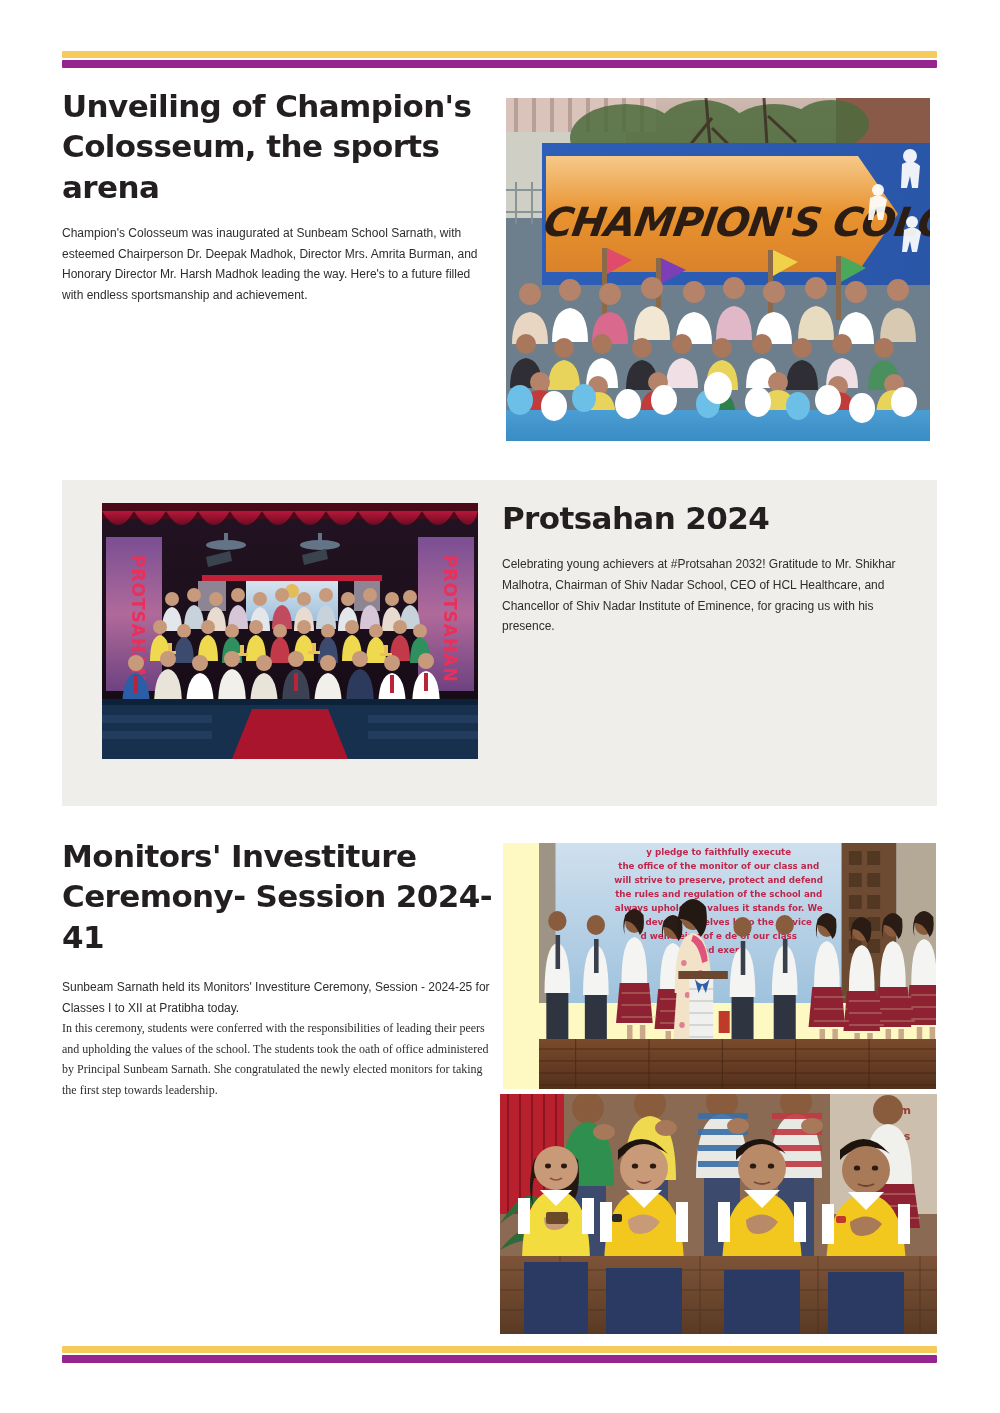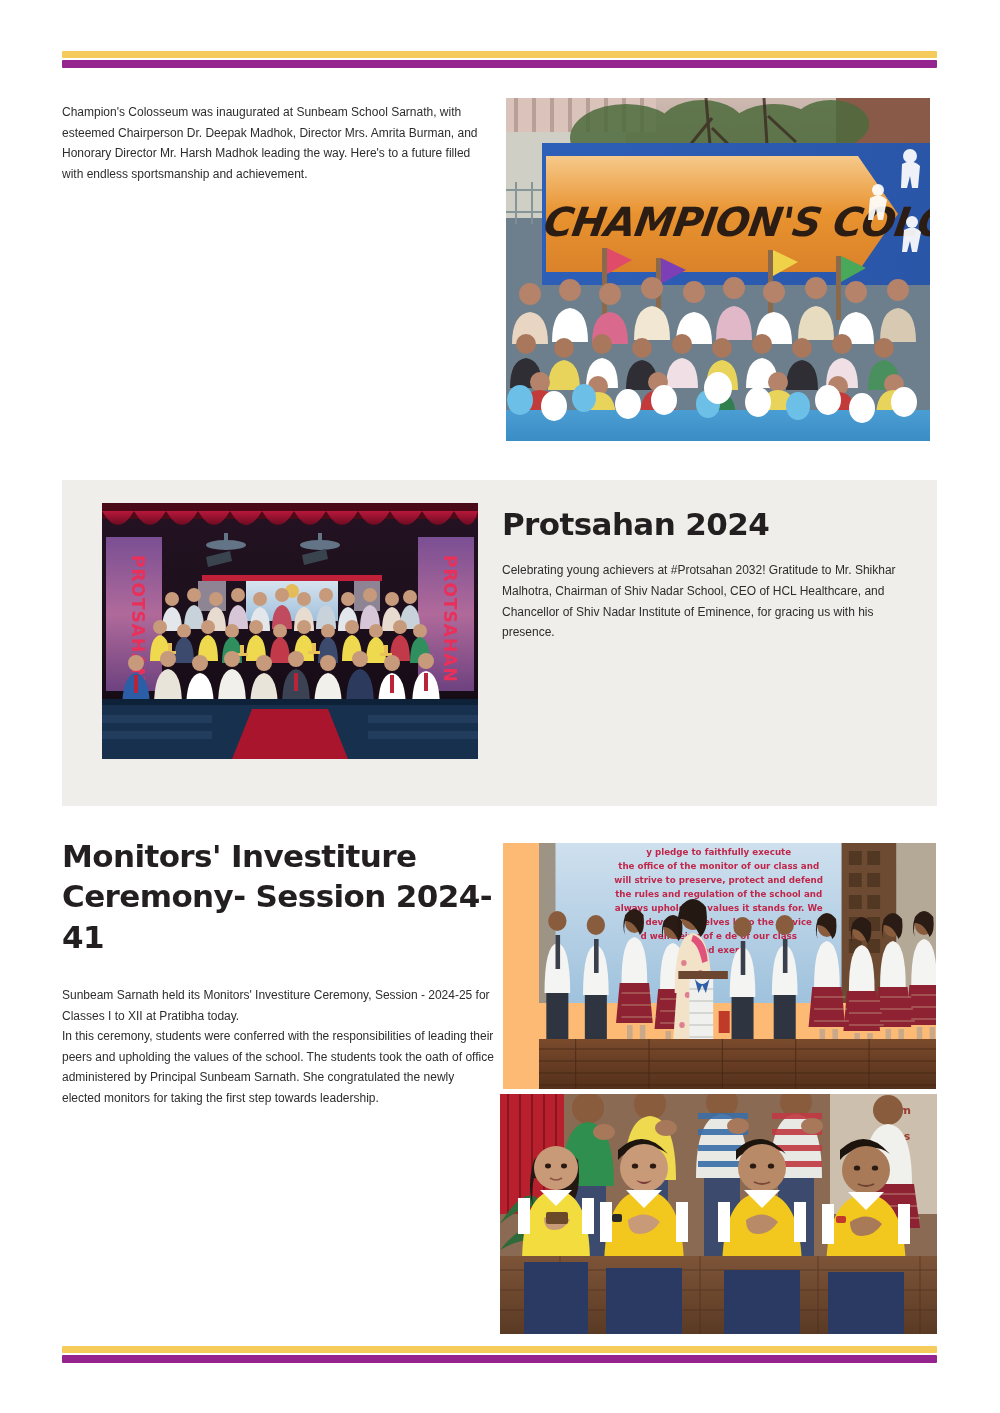--- a/index.html
+++ b/index.html
@@ -26,70 +26,71 @@
     line-height:1.30;
     letter-spacing:-0.6px;
     color:#231f20;
   }
   .body-copy {
     font-size:12px;
     line-height:1.72;
     color:#2d2d2d;
     font-weight:normal;
   }
-  .body-copy p + p { margin-top:0; }
+  .body-copy p + p { margin-top:0;font-family:Liberation Serif, serif; }
 
   
   #section-colosseum { position:absolute; left:0; top:0; width:1000px; }
   #colosseum-text { position:absolute; left:62px; top:86px; width:432px; }
   #colosseum-text .body-copy { margin-top:16px; }
   #colosseum-photo {
     position:absolute; left:506px; top:98px; width:424px; height:343px;
     overflow:hidden; background:#6d7f8c;
   }
 
   
   #section-protsahan {
     position:absolute; left:62px; top:480px; width:875px; height:326px;
     background:#f0eeea;
   }
   #protsahan-photo {
     position:absolute; left:40px; top:23px; width:376px; height:256px;
     overflow:hidden; background:#2a1622;
   }
-  #protsahan-text { position:absolute; left:440px; top:24px; width:410px; }
+  #protsahan-text { position:absolute; left:440px; top:18px; width:410px; }
   #protsahan-text .body-copy { margin-top:16px; }
 
   
   #section-monitors { position:absolute; left:0; top:0; width:1000px; }
   #monitors-text { position:absolute; left:62px; top:836px; width:432px; }
-  #monitors-text .body-copy { margin-top:28px; }
+  #monitors-text .body-copy { margin-top:20px; }
   #monitors-photo-top {
     position:absolute; left:503px; top:843px; width:433px; height:246px;
-    overflow:hidden; background:#fdba74;padding-left:36px;
+    overflow:hidden; background:#fef9c3;padding-left:36px;
   }
   #monitors-photo-bottom {
     position:absolute; left:500px; top:1094px; width:437px; height:240px;
     overflow:hidden; background:#6a5242;
   }
 
   
   .photo-svg { display:block; width:100%; height:100%; }
 </style>
 </head>
 <body>
 
 <div class="rule-group" id="top-rules">
   <div class="rule-gold"></div>
   <div class="rule-purple"></div>
 </div>
 
 <section id="section-colosseum">
 
   <div id="colosseum-text">
+    <h1 class="headline">Unveiling of  Champion's Colosseum, the sports arena</h1>
     <p class="body-copy">Champion's Colosseum was inaugurated at Sunbeam School Sarnath, with esteemed Chairperson Dr. Deepak Madhok, Director Mrs. Amrita Burman, and Honorary Director Mr. Harsh Madhok leading the way. Here's to a future filled with endless sportsmanship and achievement.</p>
   </div>
 
   <figure id="colosseum-photo">
     <svg class="photo-svg" viewBox="0 0 424 343" preserveAspectRatio="none">
       <defs>
         <linearGradient id="csky" x1="0" y1="0" x2="0" y2="1">
           <stop offset="0" stop-color="#cdb9b0"></stop>
             <stop offset="1" stop-color="#9e8c82"></stop>
         </linearGradient>

